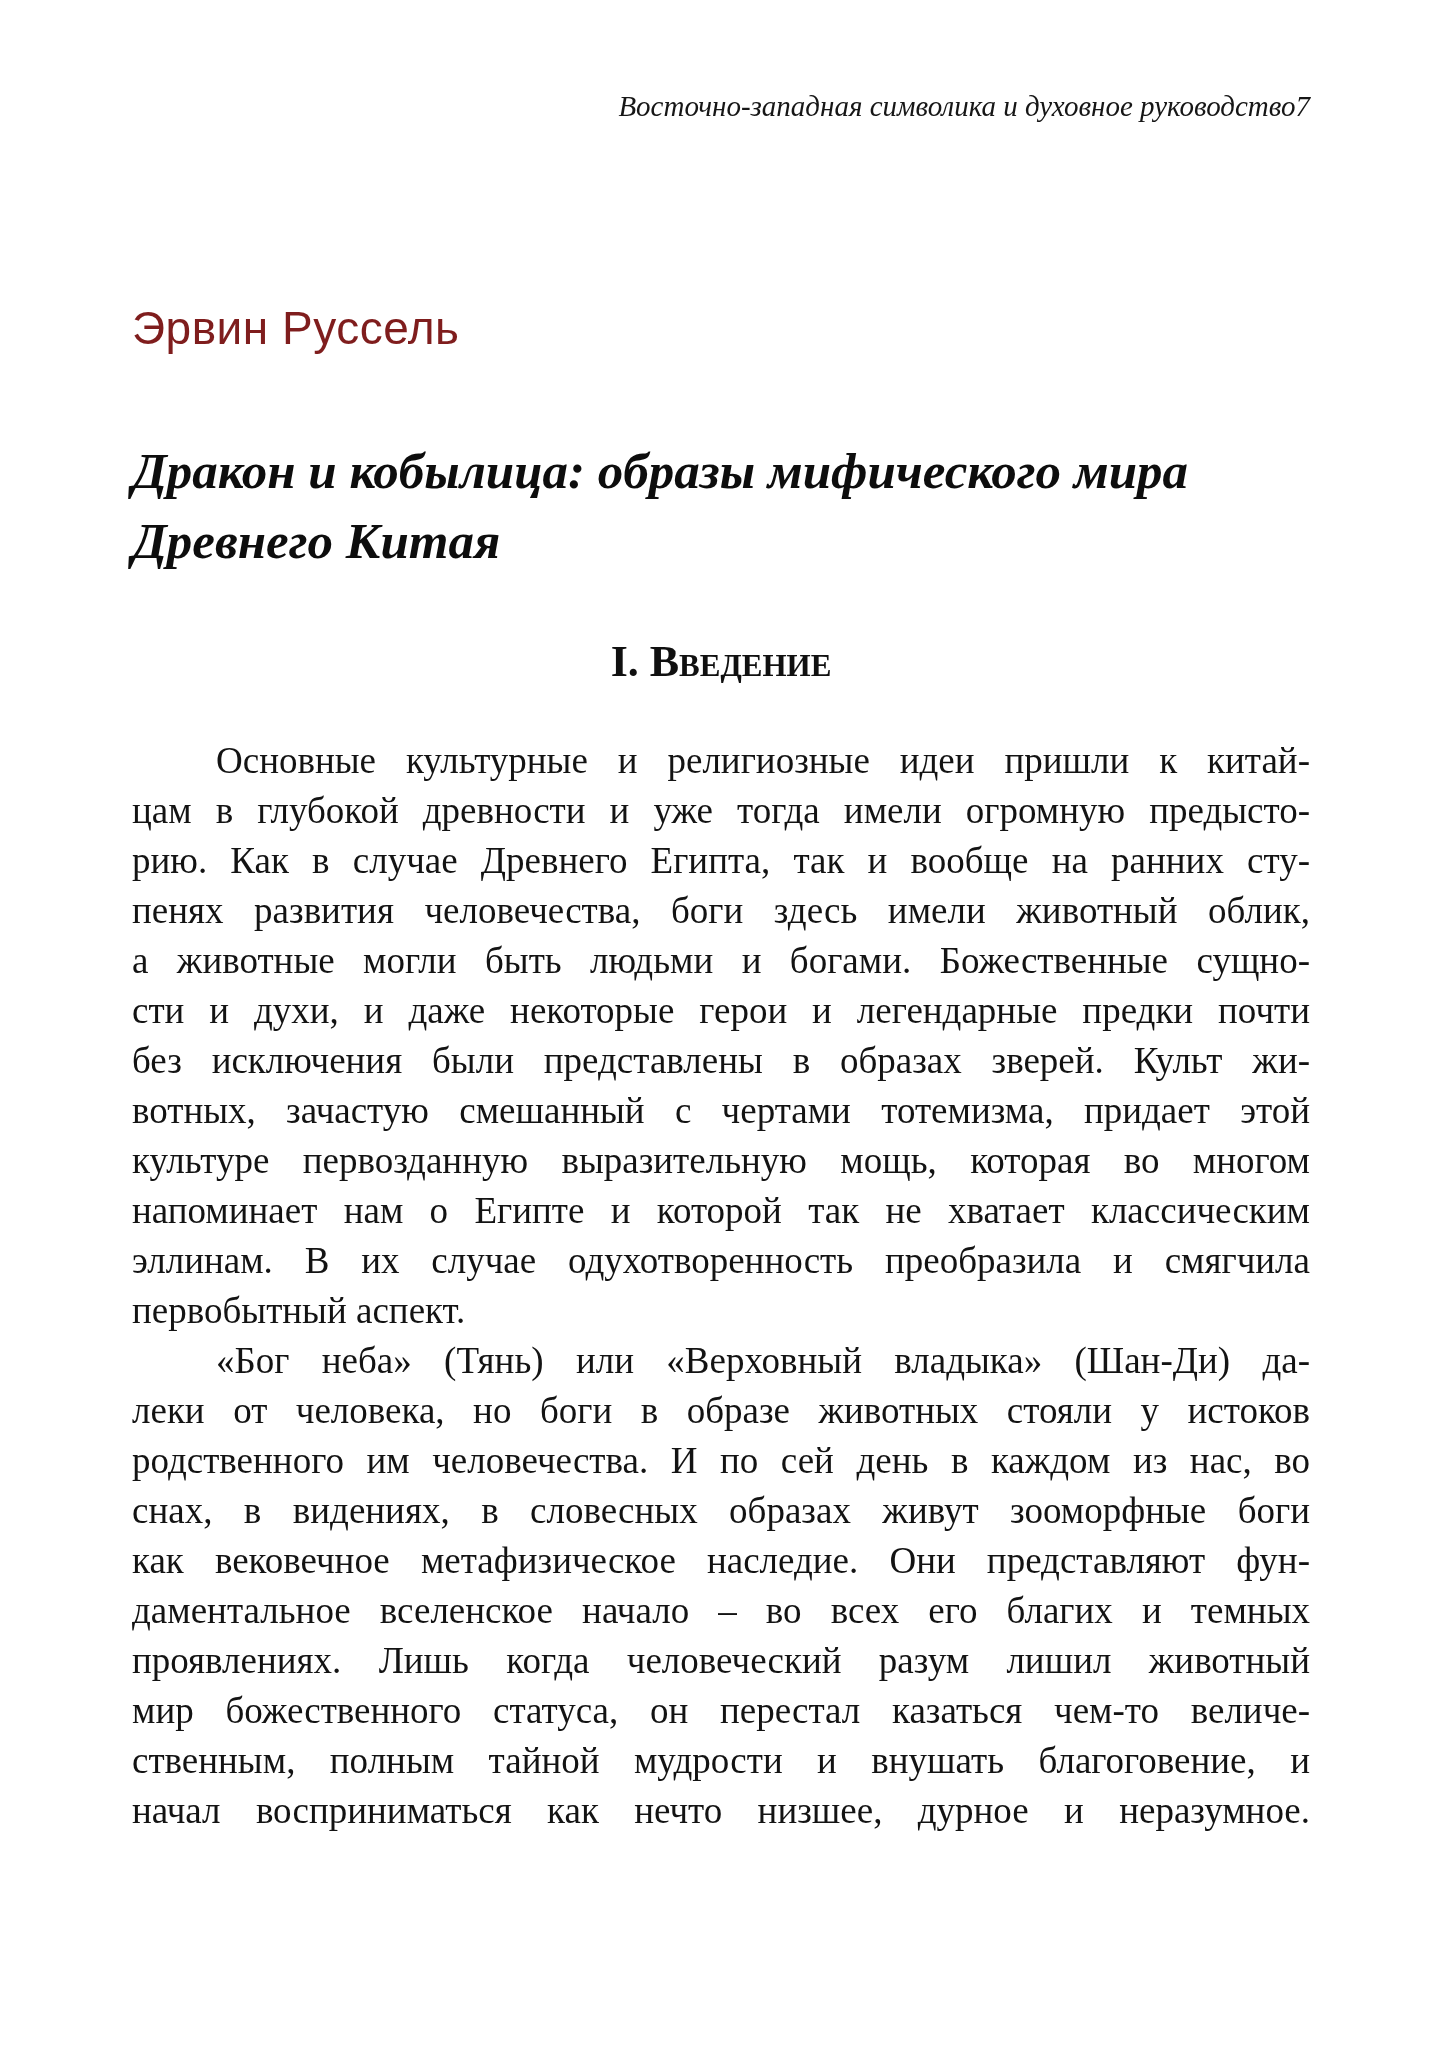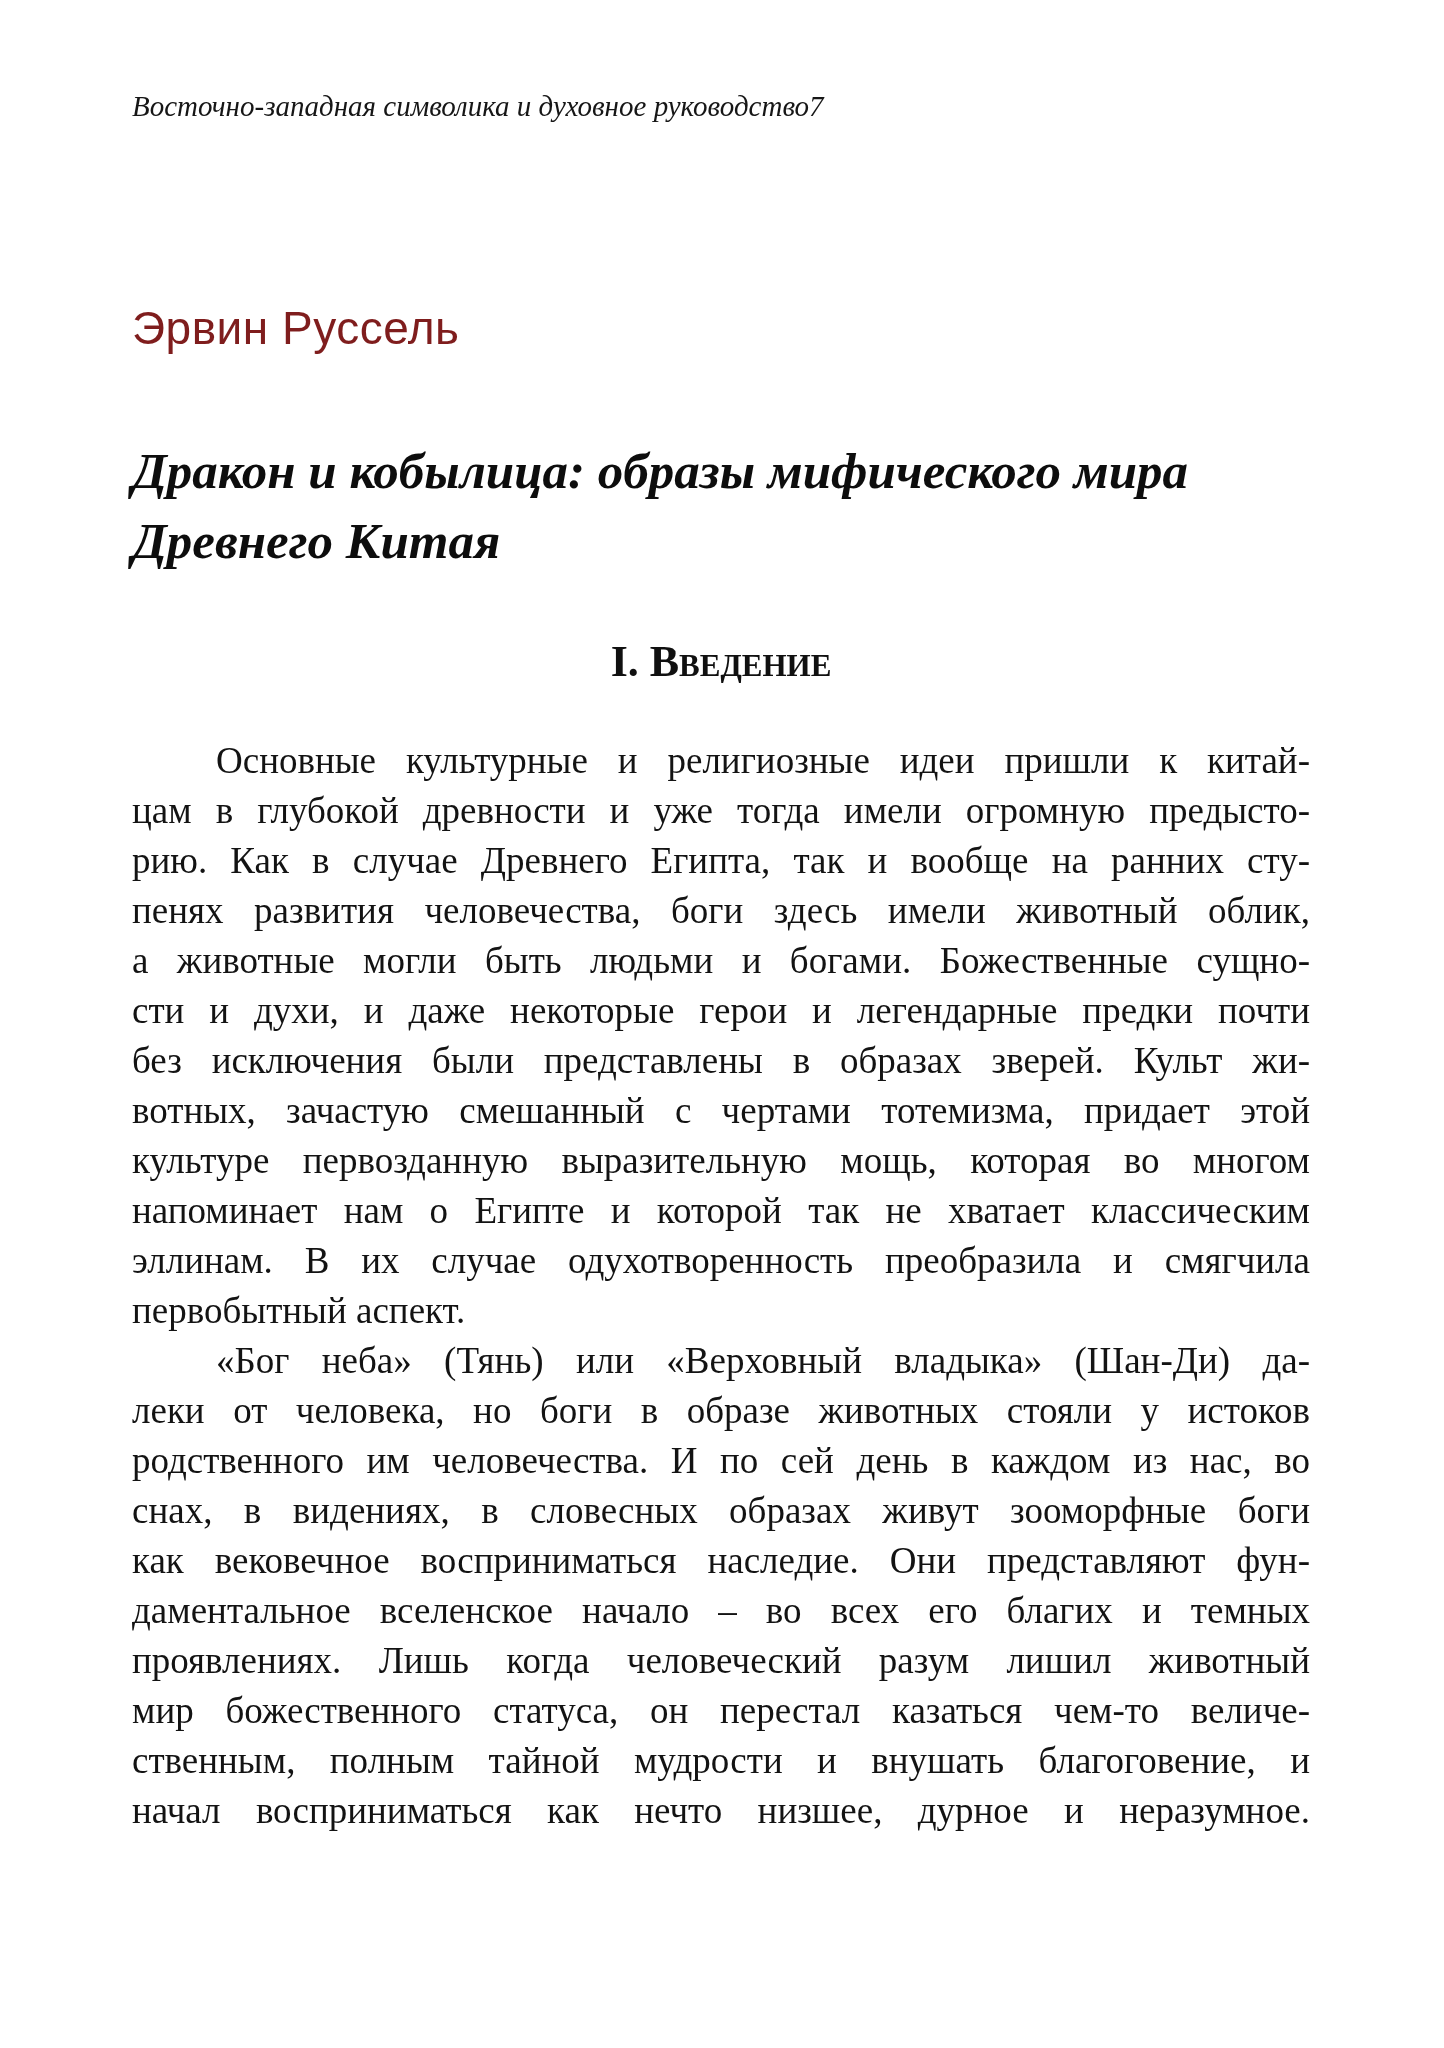--- a/index.html
+++ b/index.html
@@ -15,21 +15,21 @@
     color: #141414;
     overflow: hidden;
     font-family: "Liberation Serif", serif;
   }
   .running-header {
     position: absolute;
     left: 132px;
     width: 1178px;
     top: 88px;
     display: flex;
-    justify-content: flex-start;
+    justify-content: flex-end;
     align-items: baseline;
     font-family: "Liberation Serif", serif;
     font-style: italic;
     font-size: 29px;
     line-height: 36px;
     color: #161616;
   }
   .author {
     position: absolute;
     left: 132px;
@@ -121,21 +121,21 @@
       <div class="line">без исключения были представлены в образах зверей. Культ жи-</div>
       <div class="line">вотных, зачастую смешанный с чертами тотемизма, придает этой</div>
       <div class="line">культуре первозданную выразительную мощь, которая во многом</div>
       <div class="line">напоминает нам о Египте и которой так не хватает классическим</div>
       <div class="line">эллинам. В их случае одухотворенность преобразила и смягчила</div>
       <div class="line lastline">первобытный аспект.</div>
       <div class="line indent">«Бог неба» (Тянь) или «Верховный владыка» (Шан-Ди) да-</div>
       <div class="line">леки от человека, но боги в образе животных стояли у истоков</div>
       <div class="line">родственного им человечества. И по сей день в каждом из нас, во</div>
       <div class="line">снах, в видениях, в словесных образах живут зооморфные боги</div>
-      <div class="line">как вековечное восприниматься наследие. Они представляют фун-</div>
+      <div class="line">как вековечное метафизическое наследие. Они представляют фун-</div>
       <div class="line">даментальное вселенское начало – во всех его благих и темных</div>
       <div class="line">проявлениях. Лишь когда человеческий разум лишил животный</div>
       <div class="line">мир божественного статуса, он перестал казаться чем-то величе-</div>
       <div class="line">ственным, полным тайной мудрости и внушать благоговение, и</div>
       <div class="line">начал восприниматься как нечто низшее, дурное и неразумное.</div>
     </main>
 
 </div>
 
 </body></html>

